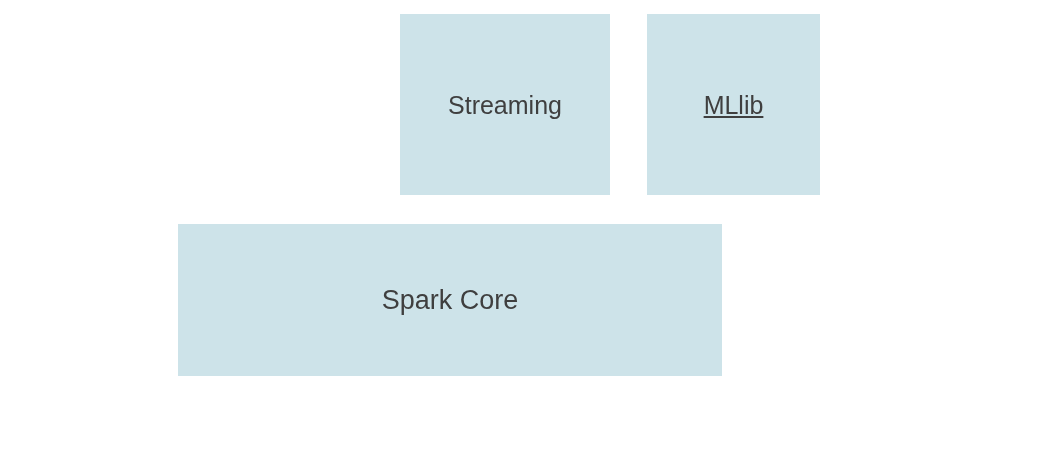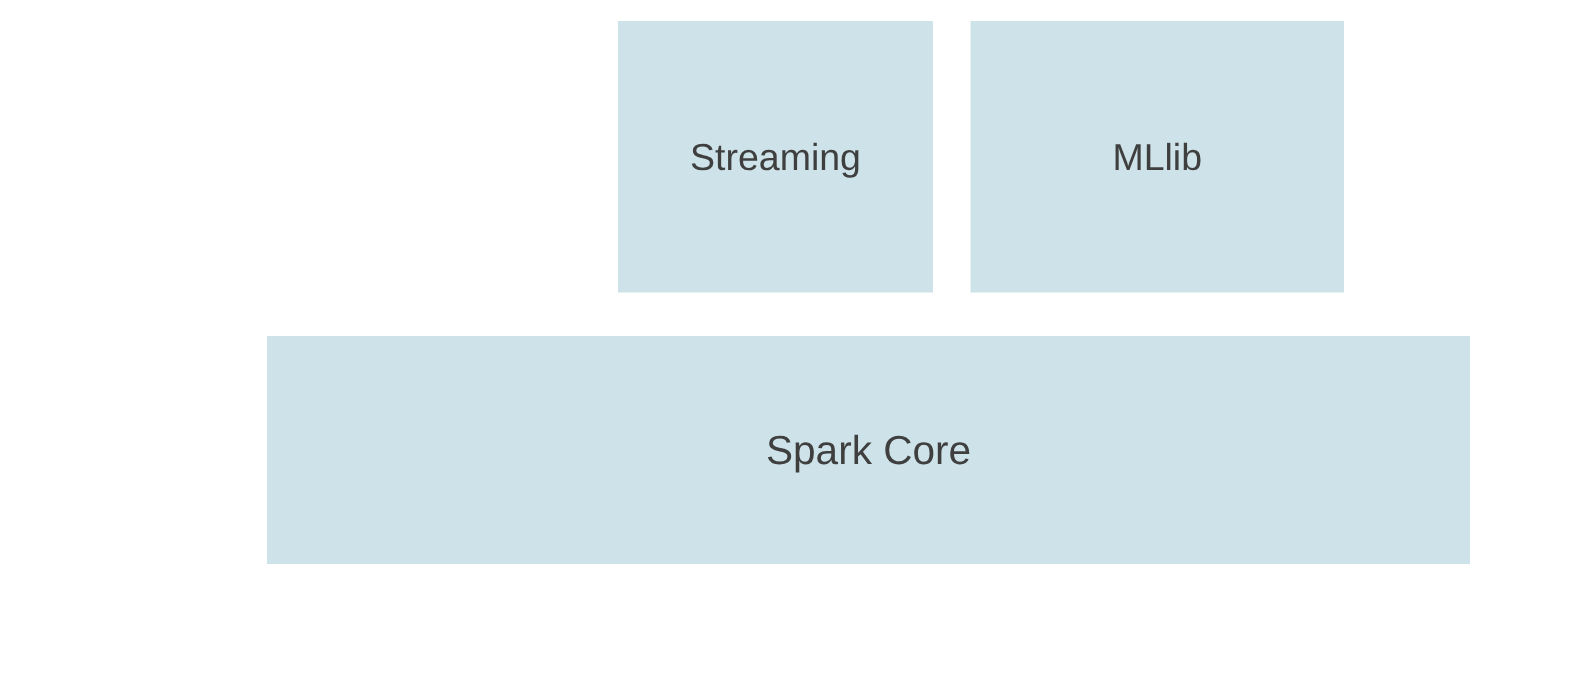--- a/index.html
+++ b/index.html
@@ -25,23 +25,23 @@
     position: absolute;
     background: var(--box-fill);
     color: var(--text-color);
     display: flex;
     flex-direction: column;
     align-items: center;
     justify-content: center;
     text-align: center;
   }
   .box-spark-sql   { left: 178px; top: 14px;  width: 208px; height: 181px; }
-  .box-streaming   { left: 412px; top: 14px;  width: 210px; height: 181px; }
-  .box-mllib       { left: 647px; top: 14px;  width: 249px; height: 181px; }
-  .box-spark-core  { left: 178px; top: 224px; width: 802px; height: 152px; }
+  .box-streaming   { left: 400px; top: 14px;  width: 210px; height: 181px; }
+  .box-mllib       { left: 647px; top: 14px;  width: 173px; height: 181px; text-decoration: underline; }
+  .box-spark-core  { left: 178px; top: 224px; width: 544px; height: 152px; }
 
   .label-main {
     font-size: 25px;
     line-height: 34px;
     color: var(--text-color);
   }
   .label-sub {
     font-size: 17px;
     line-height: 26px;
     font-style: italic;

